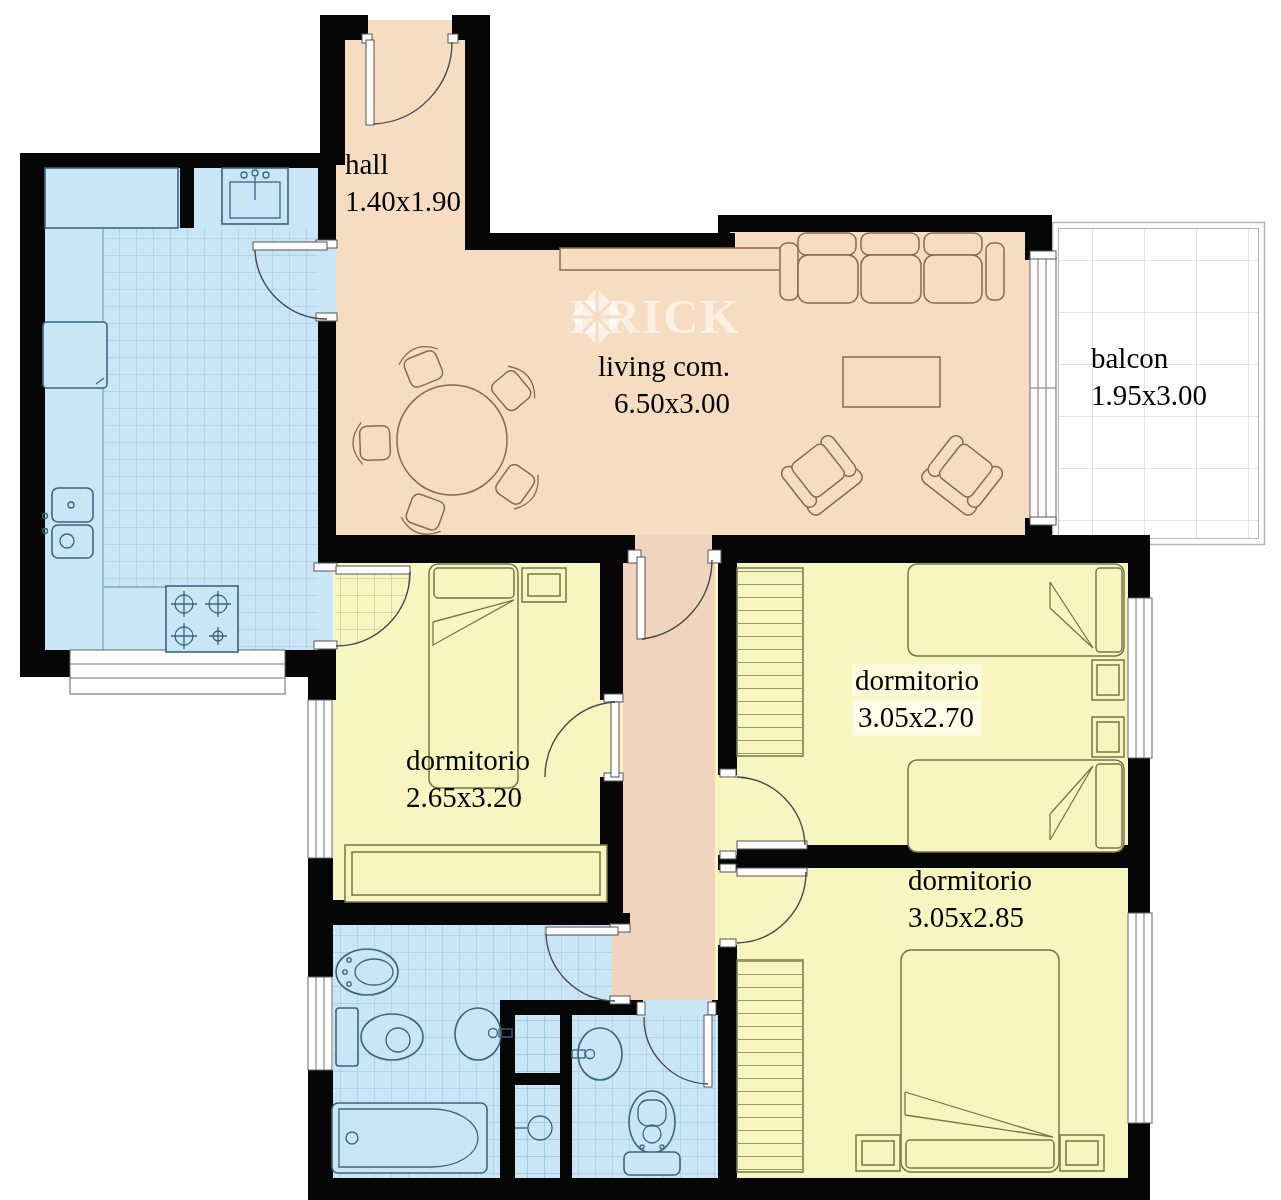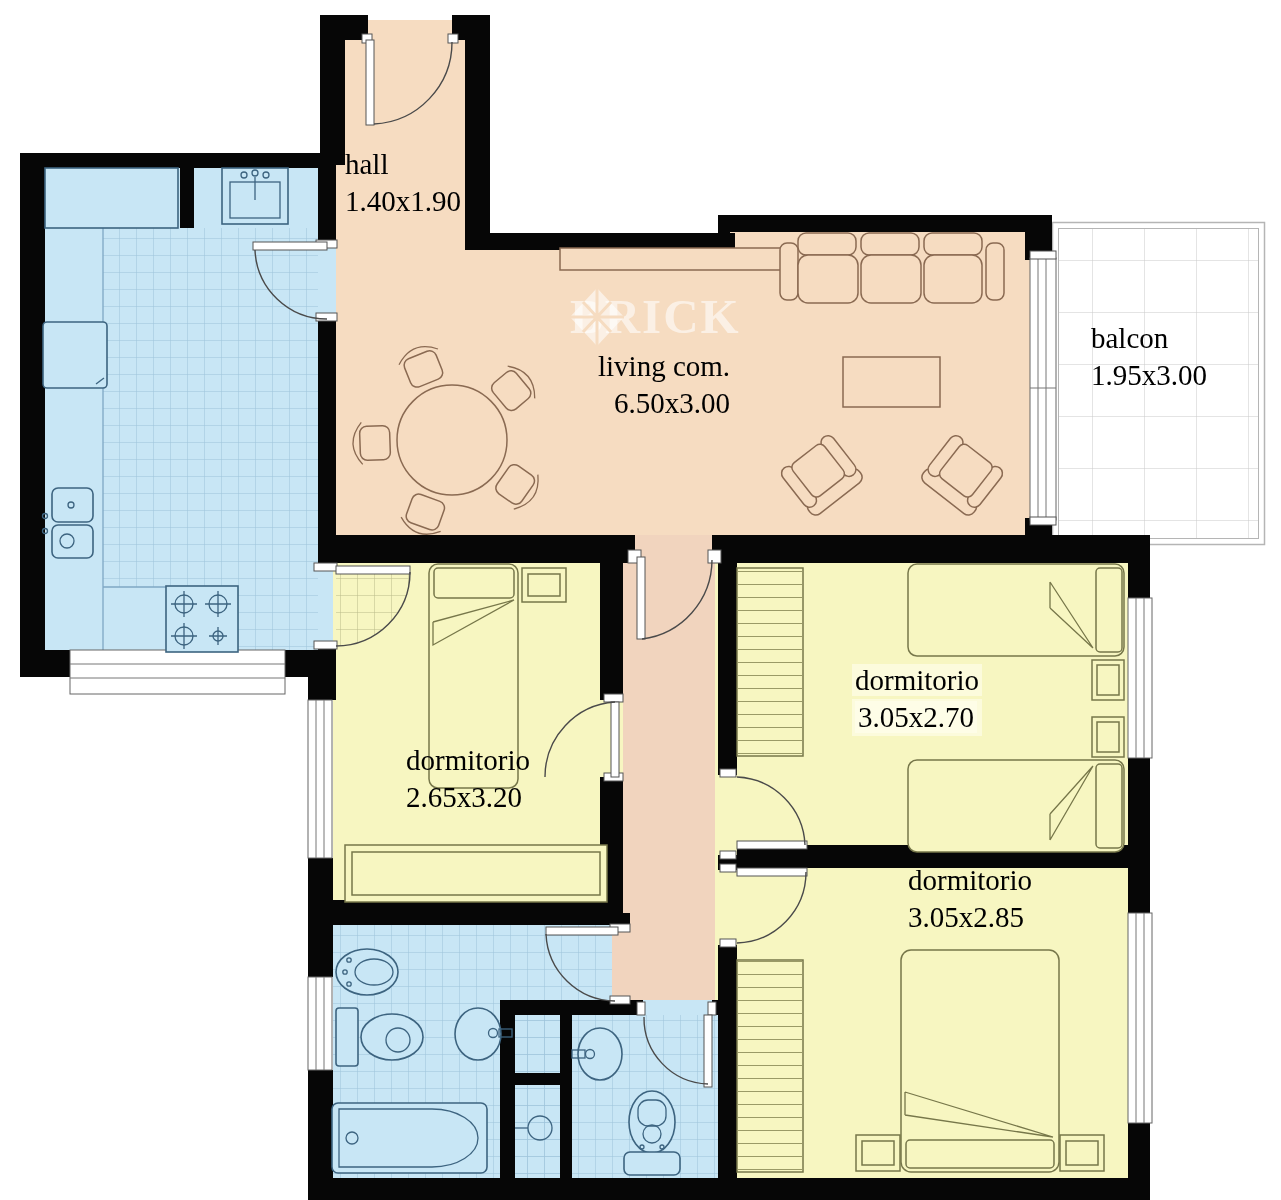--- a/index.html
+++ b/index.html
@@ -21,21 +21,21 @@
   }
   html,body{margin:0;padding:0;background:#fff;}
   .plan{position:relative;width:1281px;height:1200px;background:#fff;overflow:hidden;
         font-family:Liberation Serif, serif;}
   .plan svg{position:absolute;left:0;top:0;}
   .room-label{position:absolute;font-size:29px;line-height:37px;color:#000;white-space:nowrap;}
   .room-label .dim{display:block;}
   .lbl-hall{left:345px;top:146px;}
   .lbl-cocina{left:145px;top:396px;}
   .lbl-living{left:598px;top:348px;text-align:right;}
-  .lbl-balcon{left:1091px;top:320px;}
+  .lbl-balcon{left:1091px;top:340px;}
   .lbl-dorm-left{left:406px;top:742px;}
   .lbl-dorm-mid{left:852px;top:662px;}
   .lbl-dorm-mid span{background:rgba(255,255,238,0.6);padding:0 3px;}
   .lbl-dorm-bottom{left:908px;top:862px;}
   .watermark{position:absolute;left:570px;top:288px;display:flex;align-items:center;gap:10px;}
   .watermark .word{font-size:49px;font-weight:bold;letter-spacing:2px;color:var(--color-watermark);}
   
   .wall{fill:var(--color-wall);}
   .win{fill:#fff;stroke:#666;stroke-width:1;}
   .winline{stroke:#777;stroke-width:1;fill:none;}

